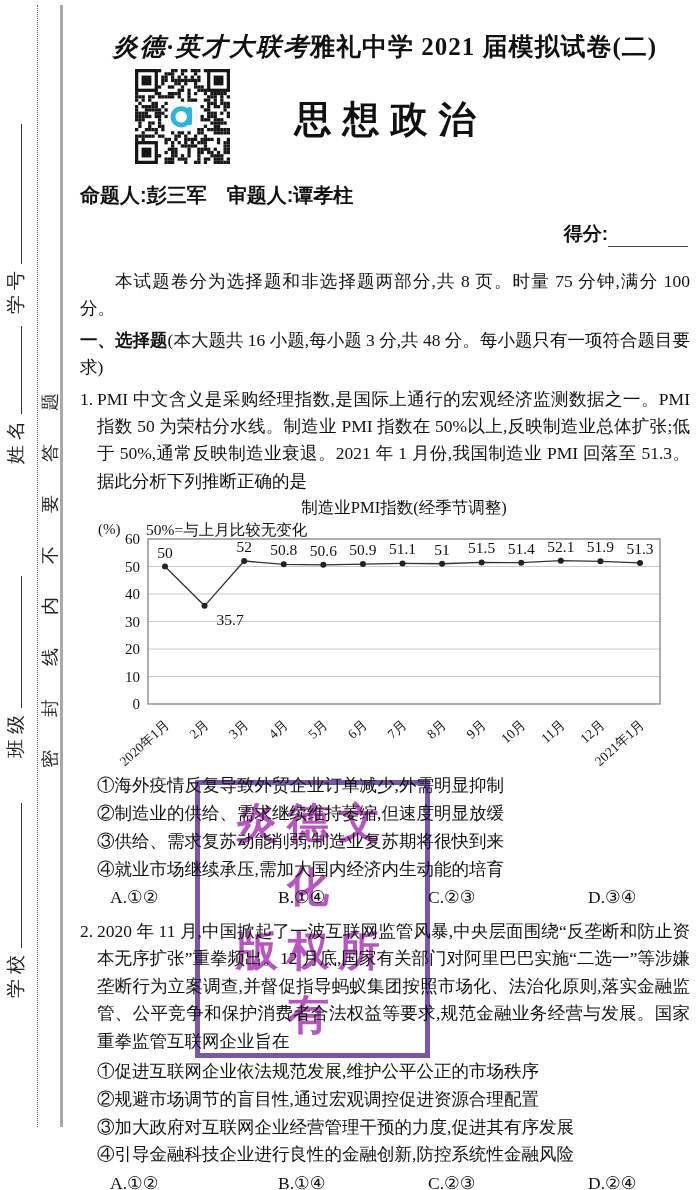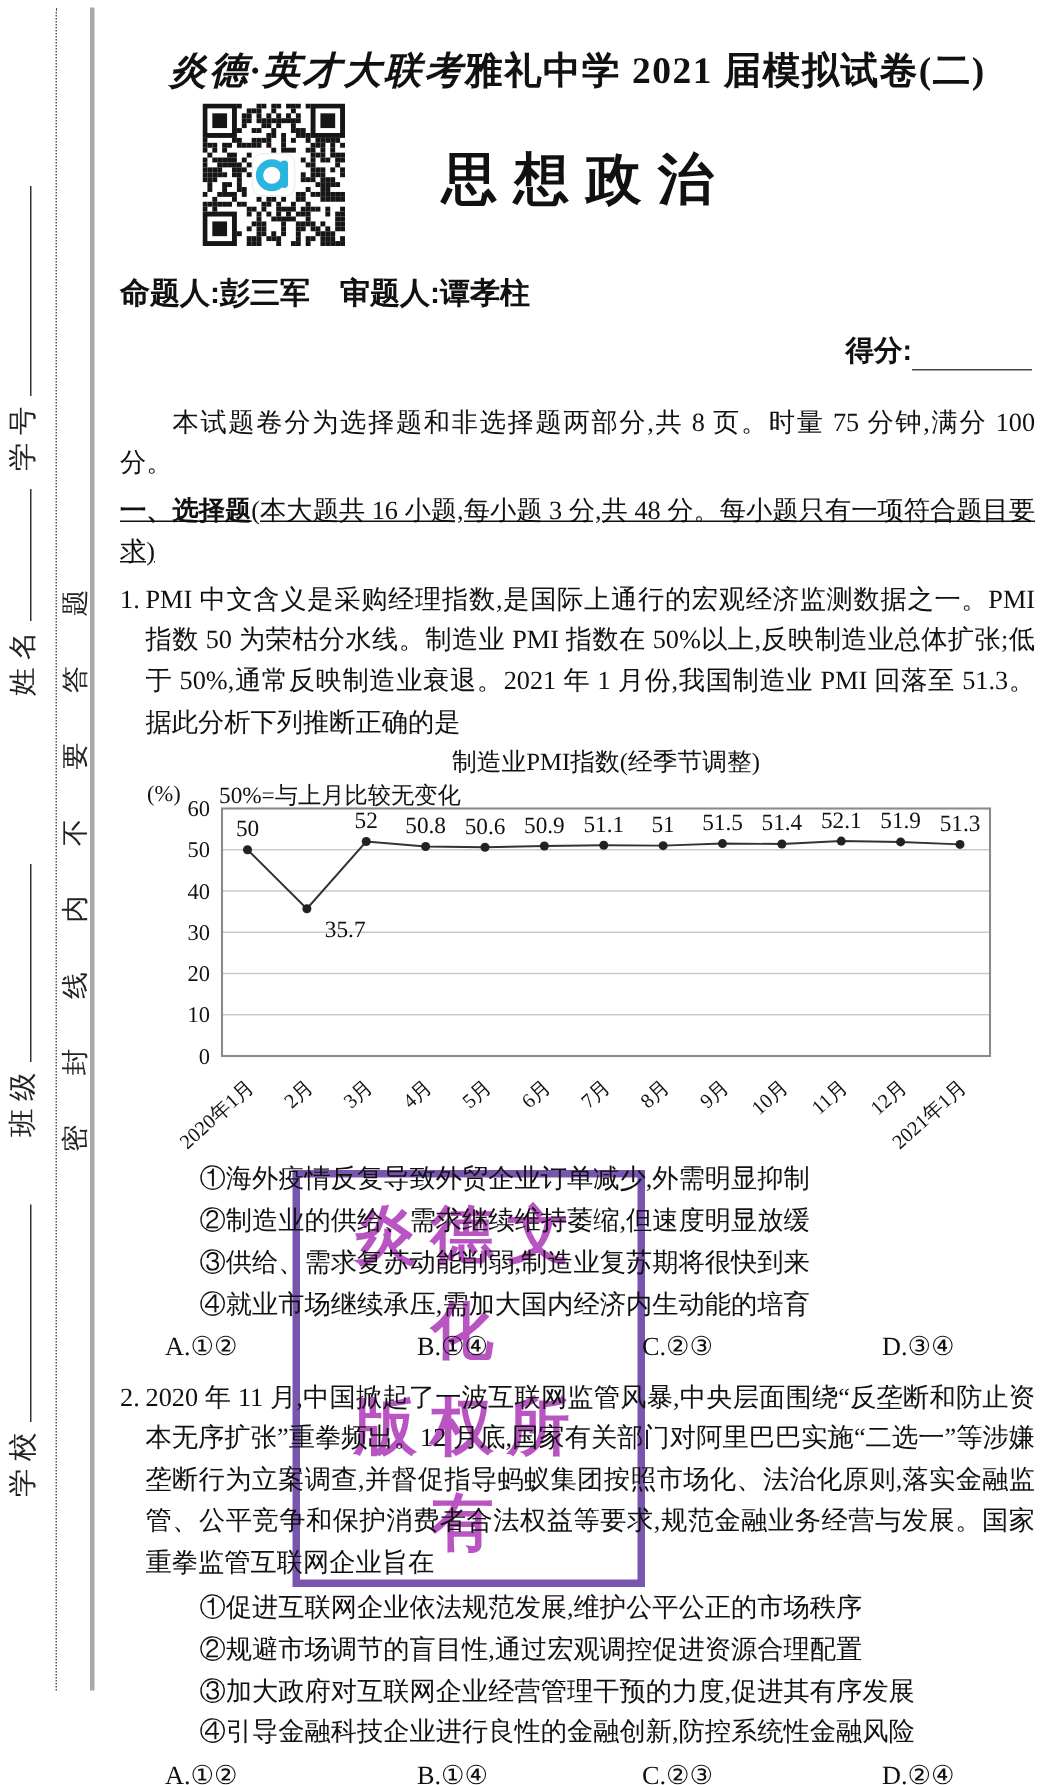--- a/index.html
+++ b/index.html
@@ -32,26 +32,26 @@
     font-family:"Liberation Sans","DejaVu Sans",sans-serif; }
   .setters { text-align:left; font-size:20px; font-weight:bold;
     font-family:"Liberation Sans","DejaVu Sans",sans-serif; }
   .score-row { margin-top:12px; text-align:right; font-size:19px; font-weight:bold;
     font-family:"Liberation Sans","DejaVu Sans",sans-serif; padding-right:2px; }
   .score-blank { display:inline-block; width:80px; border-bottom:1.5px solid #444;
     height:20px; vertical-align:bottom; }
 
   .para { font-size:17.5px; line-height:27.4px; text-align:justify; }
   .intro { margin-top:21px; text-indent:2em; }
-  .section-head { margin-top:4px;text-decoration:underline; }
+  .section-head { margin-top:4px; }
   .section-head .b { font-weight:bold; }
   .question { position:relative; margin-top:4px; padding-left:17px; }
   .question .qnum { position:absolute; left:0; top:0; }
   .stmt-list { margin-top:3px; padding-left:17px; }
-  .stmt { font-size:17.5px; line-height:27.8px;margin-left:36px; }
+  .stmt { font-size:17.5px; line-height:27.8px; }
   .choices { margin-top:1px; margin-left:30px; display:grid;
     grid-template-columns:168px 150px 160px auto; font-size:17.5px; line-height:27.5px; }
 
   
   .chart-wrap { margin-top:2px; }
   svg.chart { display:block; overflow:visible;
     font-family:"Liberation Serif","DejaVu Serif",serif; }
 
   
   .watermark { position:absolute; left:195px; top:780px; width:235px; z-index:1;

